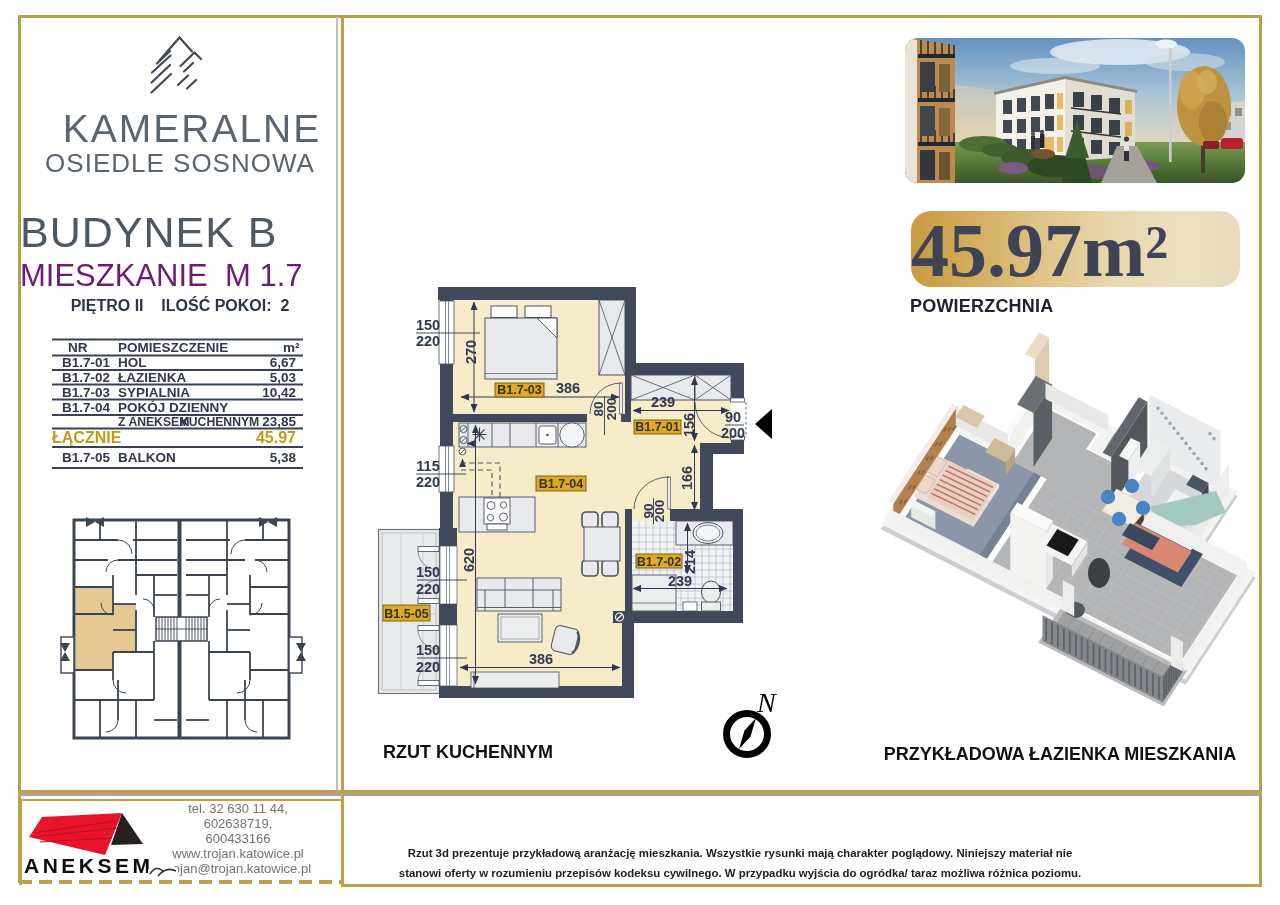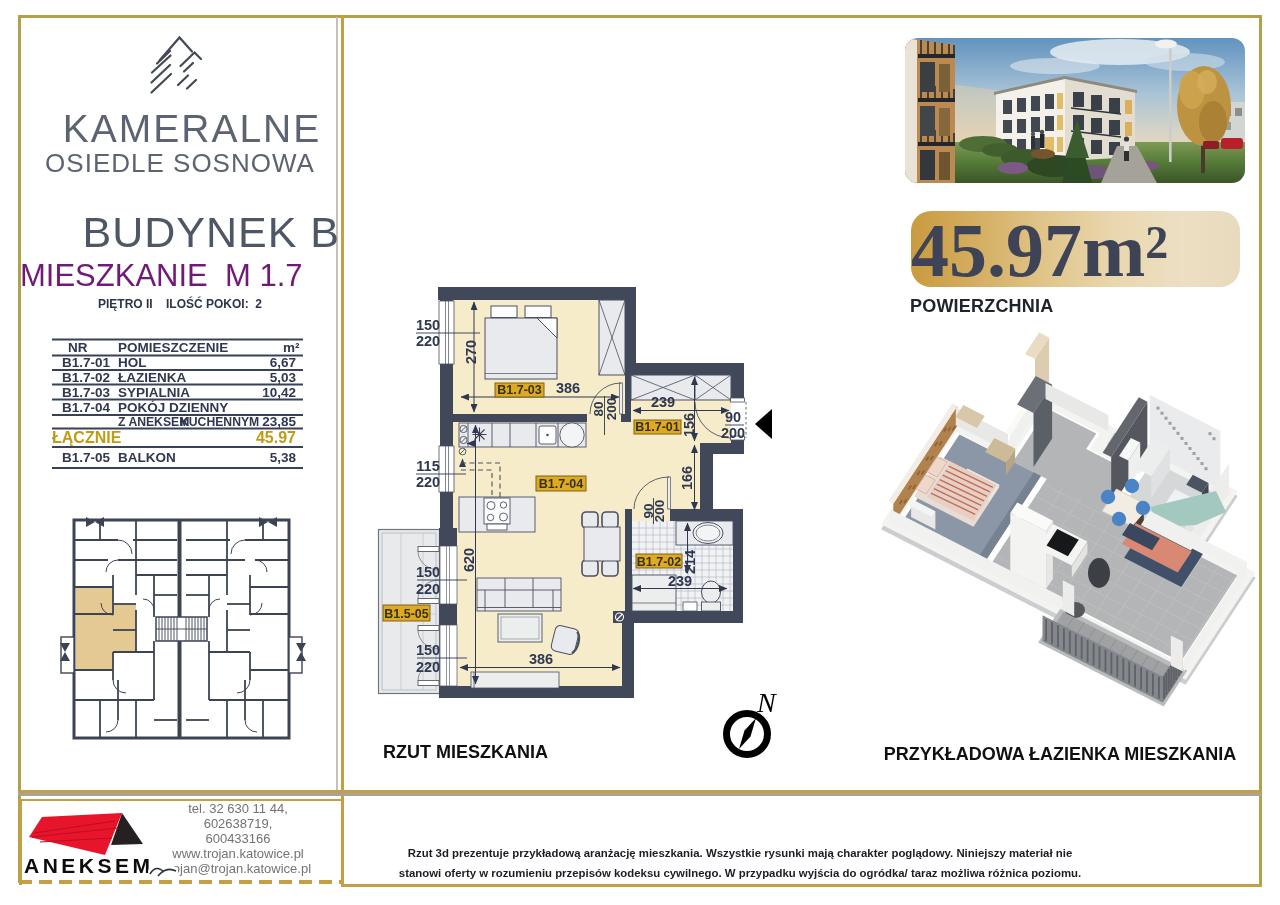--- a/index.html
+++ b/index.html
@@ -34,25 +34,25 @@
 <path d="M44,41.5 L53,33"></path>
 <path d="M38,55 L48,45.5"></path>
 <path d="M47,58.5 L56,50"></path>
 </g>
 </svg>
 
 <div class="abs" style="left:32px;top:107px;width:320px;text-align:center;font-size:39px;letter-spacing:2px;color:#5c6471">KAMERALNE</div>
 
 <div class="abs" style="left:20px;top:148px;width:320px;text-align:center;font-size:26px;letter-spacing:1px;color:#5c6471">OSIEDLE SOSNOWA</div>
 
-<div class="abs" style="left:20px;top:208px;width:320px;text-align:right;font-size:43px;letter-spacing:1px;color:#4e5765">BUDYNEK B</div>
+<div class="abs" style="left:20px;top:208px;width:320px;text-align:left;font-size:43px;letter-spacing:1px;color:#4e5765">BUDYNEK B</div>
 
 <div class="abs" style="left:20px;top:258px;width:320px;text-align:left;font-size:31px;color:#701a75">MIESZKANIE&nbsp; M 1.7</div>
 
-<div class="abs" style="left:20px;top:297px;width:320px;text-align:center;font-size:12px;font-weight:bold;color:#2c3547">PIĘTRO II&nbsp;&nbsp;&nbsp; ILOŚĆ POKOI:&nbsp; 2</div>
+<div class="abs" style="left:20px;top:297px;width:320px;text-align:center;font-size:16px;font-weight:bold;color:#2c3547">PIĘTRO II&nbsp;&nbsp;&nbsp; ILOŚĆ POKOI:&nbsp; 2</div>
 
 <svg class="abs" style="left:40px;top:330px" width="280" height="150" viewBox="0 0 280 150">
 <g stroke="#39415a" stroke-width="2">
 <line x1="12" y1="9.5" x2="263" y2="9.5"></line>
 <line x1="12" y1="25.5" x2="263" y2="25.5"></line>
 <line x1="12" y1="40" x2="263" y2="40"></line>
 <line x1="12" y1="54.5" x2="263" y2="54.5"></line>
 <line x1="12" y1="69.5" x2="263" y2="69.5"></line>
 <line x1="12" y1="85" x2="263" y2="85"></line>
 <line x1="12" y1="98.5" x2="263" y2="98.5"></line>
@@ -498,21 +498,21 @@
 <text x="657.5" y="431" fill="#33331d">B1.7-01</text>
 <rect x="536" y="476" width="50" height="15" fill="#dfa922" stroke="#7a6414" stroke-width="1"></rect>
 <text x="561" y="488" fill="#33331d">B1.7-04</text>
 <rect x="636" y="554" width="46" height="14" fill="#dfa922" stroke="#7a6414" stroke-width="1"></rect>
 <text x="659" y="565.5" fill="#33331d">B1.7-02</text>
 <rect x="383" y="605" width="47" height="16" fill="#dfa922" stroke="#7a6414" stroke-width="1"></rect>
 <text x="406.5" y="617.5" fill="#33331d">B1.5-05</text>
 </g>
 </svg>
 
-<div class="abs" style="left:383px;top:742px;font-size:18px;font-weight:bold;color:#101010">RZUT MIESZKANIA</div>
+<div class="abs" style="left:383px;top:742px;font-size:18px;font-weight:bold;color:#101010">RZUT KUCHENNYM</div>
 
 <svg class="abs" style="left:715px;top:685px" width="70" height="75" viewBox="0 0 70 75">
 <circle cx="32" cy="49" r="20.5" fill="none" stroke="#000" stroke-width="7"></circle>
 <polygon points="24,64 29.5,45.5 41,33 35.5,51.5" fill="#000"></polygon>
 <text x="42" y="27" font-family="Liberation Serif,serif" font-style="italic" font-size="28" fill="#000">N</text>
 </svg>
 
 <svg class="abs" style="left:905px;top:38px" width="340" height="145" viewBox="0 0 340 145">
 <defs>
 <clipPath id="phc">

